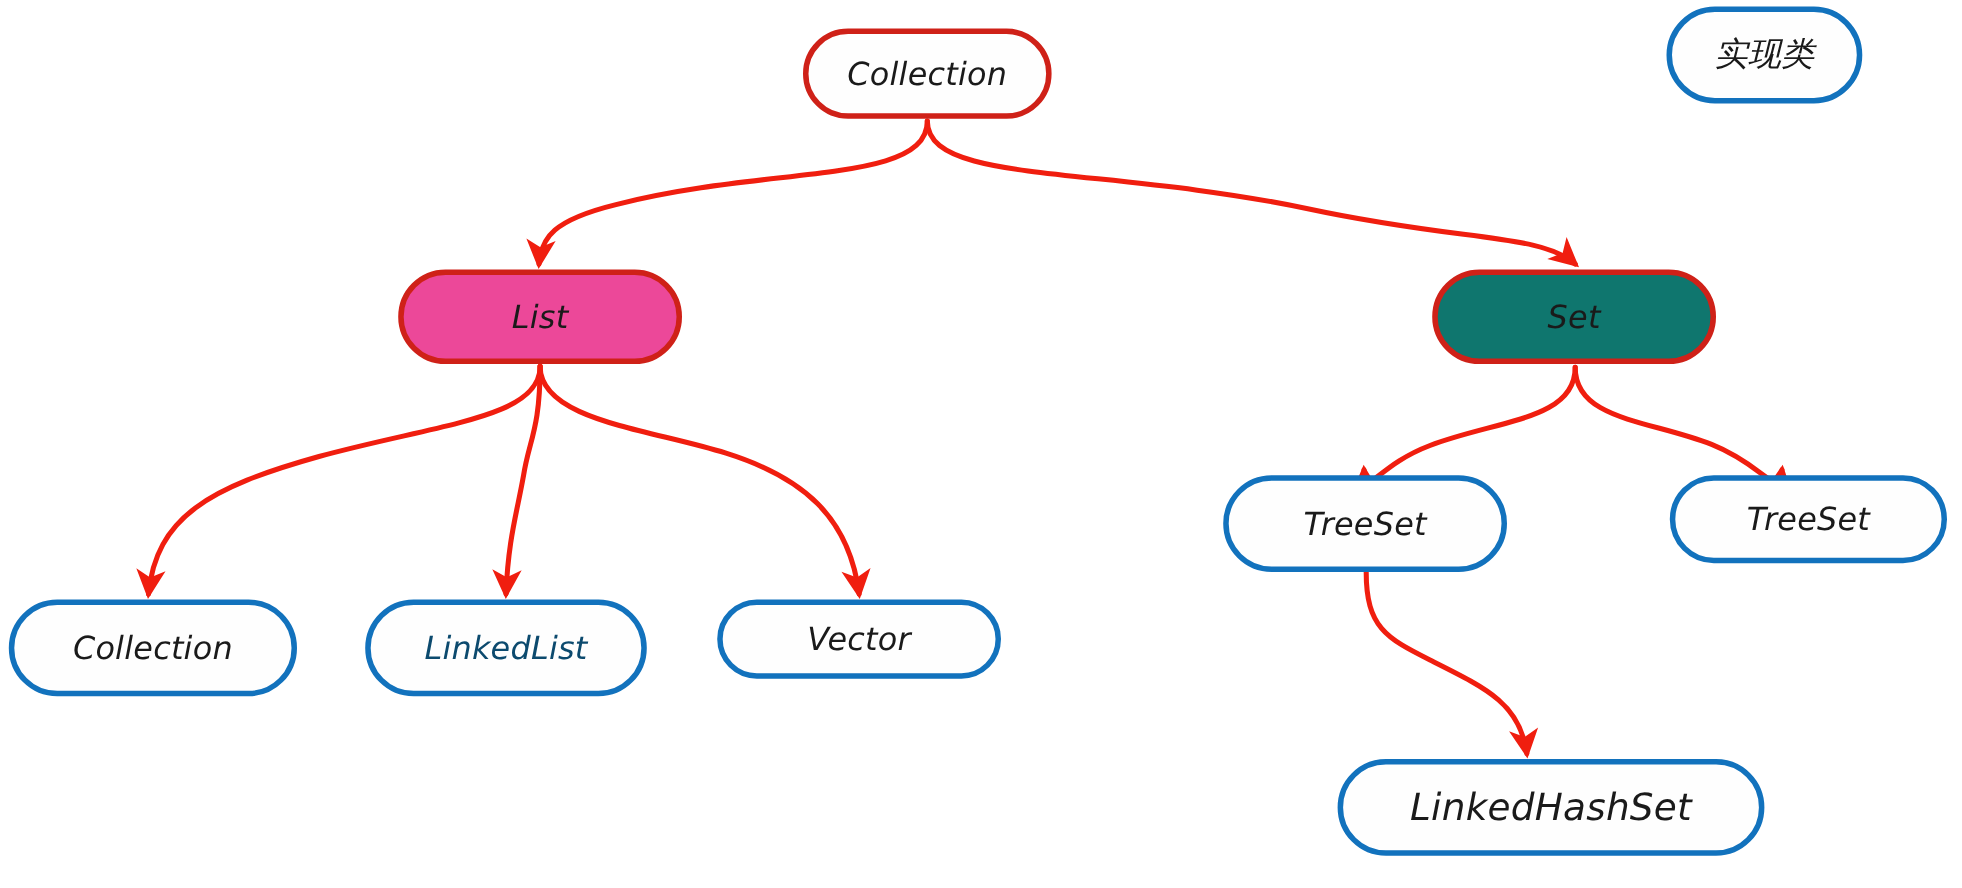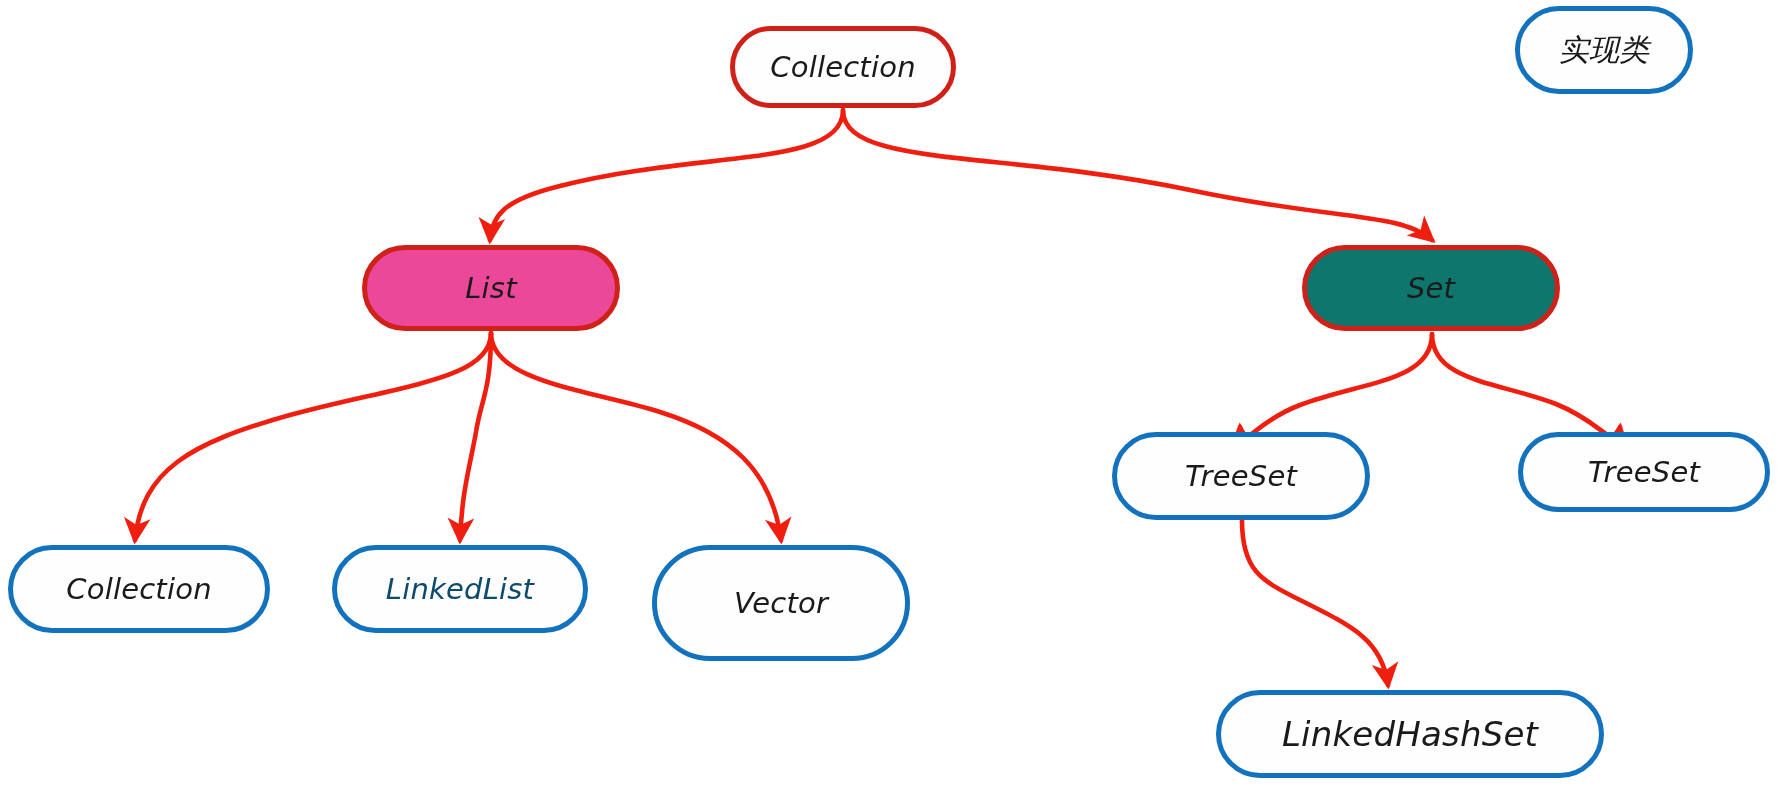--- a/index.html
+++ b/index.html
@@ -89,21 +89,21 @@
       </div>
       <div class="node iface" style="left: 1302px; top: 245px; width: 258px; height: 86px; font-size: 29px; background: #0f766e; color: rgb(26, 26, 26); border-color: rgb(207, 33, 24);">
         <span class="node-label">Set</span>
       </div>
       <div class="node impl" style="left: 8px; top: 545px; width: 262px; height: 88px; font-size: 29px; background: rgb(254, 254, 254); color: rgb(26, 26, 26); border-color: rgb(18, 114, 189);">
         <span class="node-label">Collection</span>
       </div>
       <div class="node impl" style="left: 332px; top: 545px; width: 256px; height: 88px; font-size: 29px; background: rgb(254, 254, 254); color: #0c4a6e; border-color: rgb(18, 114, 189);">
         <span class="node-label">LinkedList</span>
       </div>
-      <div class="node impl" style="left: 652px; top: 545px; width: 258px; height: 116px; font-size: 29px; background: rgb(254, 254, 254); color: rgb(26, 26, 26); border-color: rgb(18, 114, 189);">
+      <div class="node impl" style="left: 652px; top: 545px; width: 258px; height: 72px; font-size: 29px; background: rgb(254, 254, 254); color: rgb(26, 26, 26); border-color: rgb(18, 114, 189);">
         <span class="node-label">Vector</span>
       </div>
       <div class="node impl" style="left: 1112px; top: 432px; width: 258px; height: 88px; font-size: 29px; background: rgb(254, 254, 254); color: rgb(26, 26, 26); border-color: rgb(18, 114, 189);">
         <span class="node-label">TreeSet</span>
       </div>
       <div class="node impl" style="left: 1518px; top: 432px; width: 252px; height: 80px; font-size: 29px; background: rgb(254, 254, 254); color: rgb(26, 26, 26); border-color: rgb(18, 114, 189);">
         <span class="node-label">TreeSet</span>
       </div>
       <div class="node impl" style="left: 1216px; top: 690px; width: 388px; height: 88px; font-size: 34px; background: rgb(254, 254, 254); color: rgb(26, 26, 26); border-color: rgb(18, 114, 189);">
         <span class="node-label">LinkedHashSet</span>

